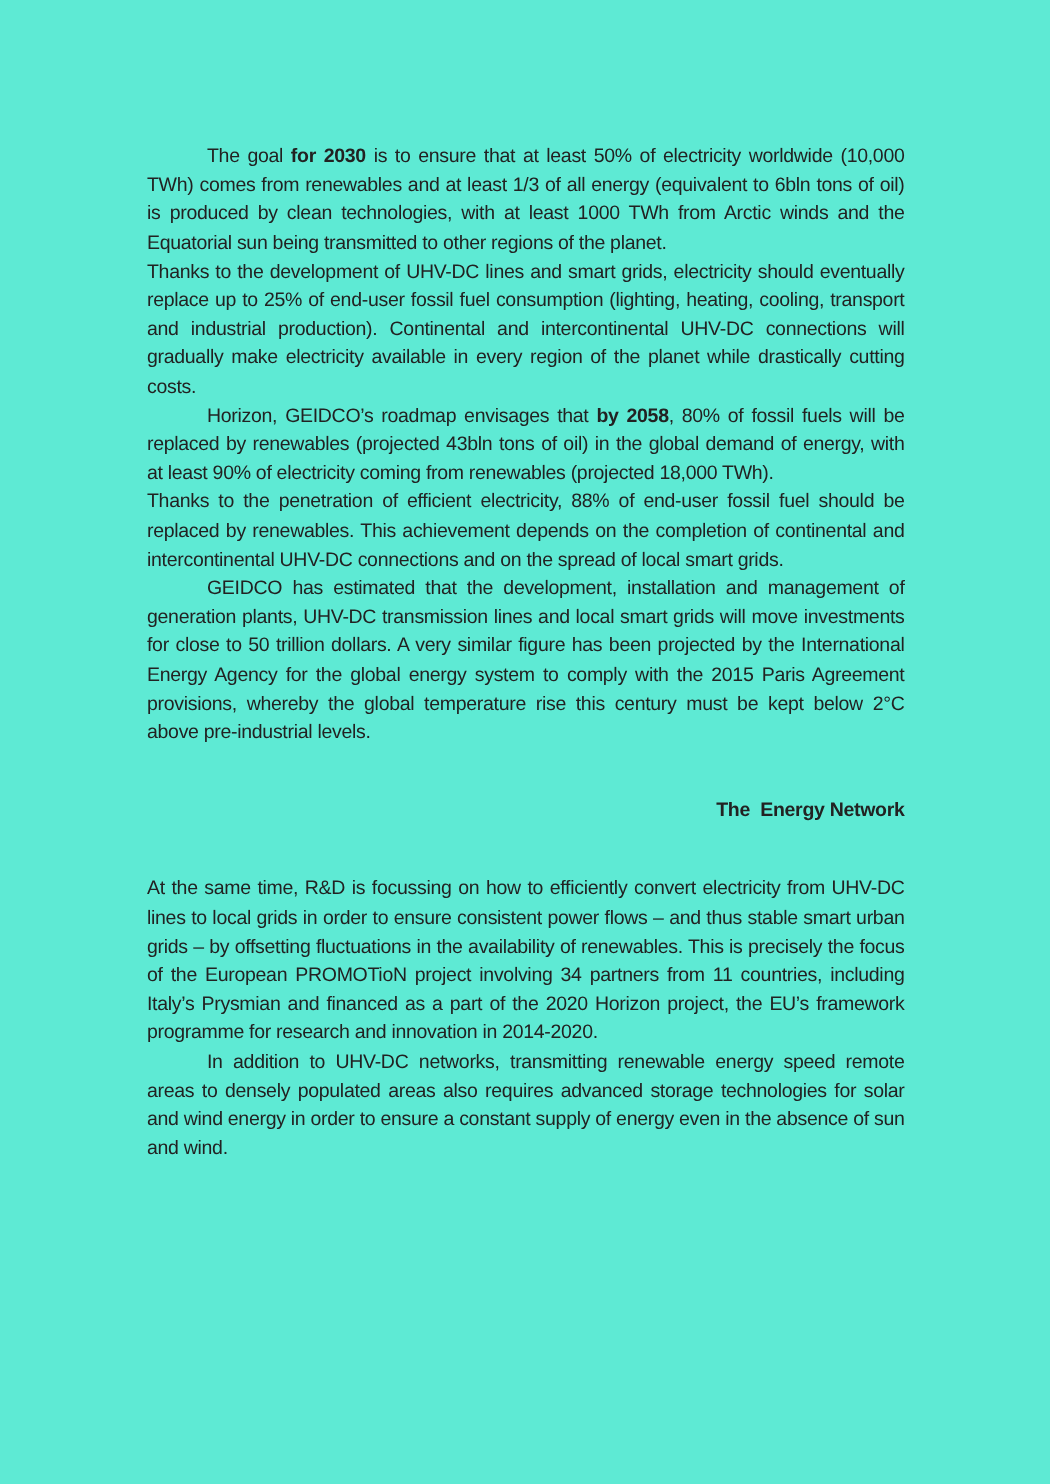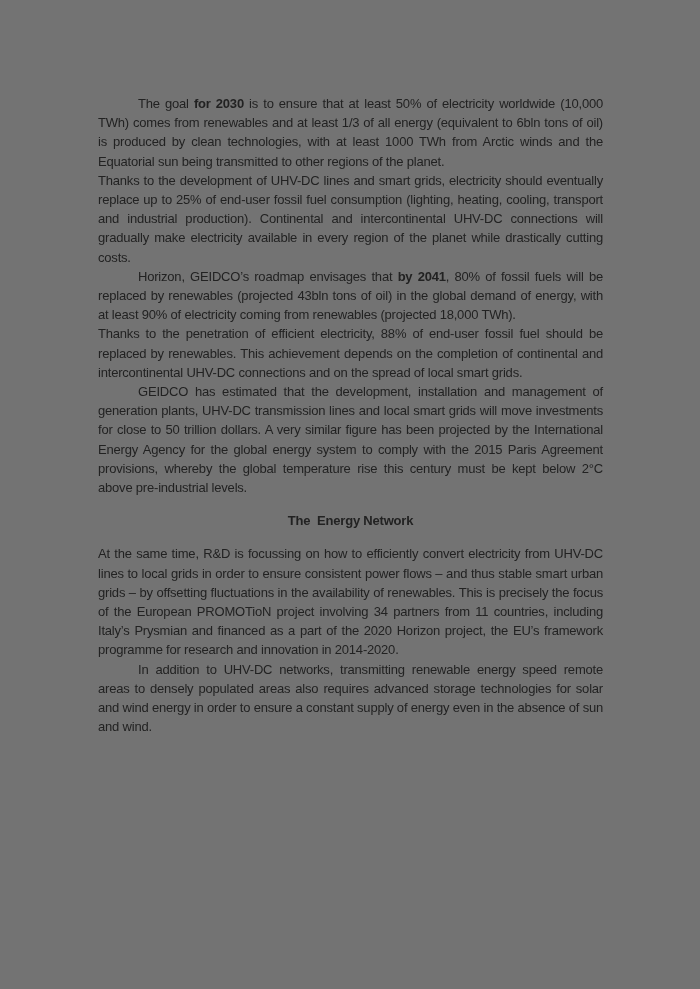--- a/index.html
+++ b/index.html
@@ -27,35 +27,35 @@
     text-align: justify;
   }
   .para {
     margin: 0;
   }
   .para.indent {
     text-indent: 40px;
   }
   .heading {
     font-weight: bold;
-    margin: 14px 0;
+    margin: 33px 0;
     white-space: pre-wrap;
-    text-align: center;
+    text-align: right;
   }
   .bold {
     font-weight: bold;
   }
 </style>
 </head>
 <body>
 
-<div class="page" style="background: #737373;">
+<div class="page" style="background: #5eead4;">
   <div class="content" style="color: rgb(34, 34, 34);">
       <div class="para indent"><span>The goal </span><span class="bold">for 2030</span><span> is to ensure that at least 50% of electricity worldwide (10,000 TWh) comes from renewables and at least 1/3 of all energy (equivalent to 6bln tons of oil) is produced by clean technologies, with at least 1000 TWh from Arctic winds and the Equatorial sun being transmitted to other regions of the planet.</span></div>
       <div class="para"><span>Thanks to the development of UHV-DC lines and smart grids, electricity should eventually replace up to 25% of end-user fossil fuel consumption (lighting, heating, cooling, transport and industrial production). Continental and intercontinental UHV-DC connections will gradually make electricity available in every region of the planet while drastically cutting costs.</span></div>
-      <div class="para indent"><span>Horizon, GEIDCO’s roadmap envisages that </span><span class="bold">by 2041</span><span>, 80% of fossil fuels will be replaced by renewables (projected 43bln tons of oil) in the global demand of energy, with at least 90% of electricity coming from renewables (projected 18,000 TWh).</span></div>
+      <div class="para indent"><span>Horizon, GEIDCO’s roadmap envisages that </span><span class="bold">by 2058</span><span>, 80% of fossil fuels will be replaced by renewables (projected 43bln tons of oil) in the global demand of energy, with at least 90% of electricity coming from renewables (projected 18,000 TWh).</span></div>
       <div class="para"><span>Thanks to the penetration of efficient electricity, 88% of end-user fossil fuel should be replaced by renewables. This achievement depends on the completion of continental and intercontinental UHV-DC connections and on the spread of local smart grids.</span></div>
       <div class="para indent"><span>GEIDCO has estimated that the development, installation and management of generation plants, UHV-DC transmission lines and local smart grids will move investments for close to 50 trillion dollars. A very similar figure has been projected by the International Energy Agency for the global energy system to comply with the 2015 Paris Agreement provisions, whereby the global temperature rise this century must be kept below 2°C above pre-industrial levels.</span></div>
       <div class="heading"><span class="bold">The  Energy Network</span></div>
       <div class="para"><span>At the same time, R&amp;D is focussing on how to efficiently convert electricity from UHV-DC lines to local grids in order to ensure consistent power flows – and thus stable smart urban grids – by offsetting fluctuations in the availability of renewables. This is precisely the focus of the European PROMOTioN project involving 34 partners from 11 countries, including Italy’s Prysmian and financed as a part of the 2020 Horizon project, the EU’s framework programme for research and innovation in 2014-2020.</span></div>
       <div class="para indent"><span>In addition to UHV-DC networks, transmitting renewable energy speed remote areas to densely populated areas also requires advanced storage technologies for solar and wind energy in order to ensure a constant supply of energy even in the absence of sun and wind.</span></div>
     </div>
 </div>
 
 </body></html>

